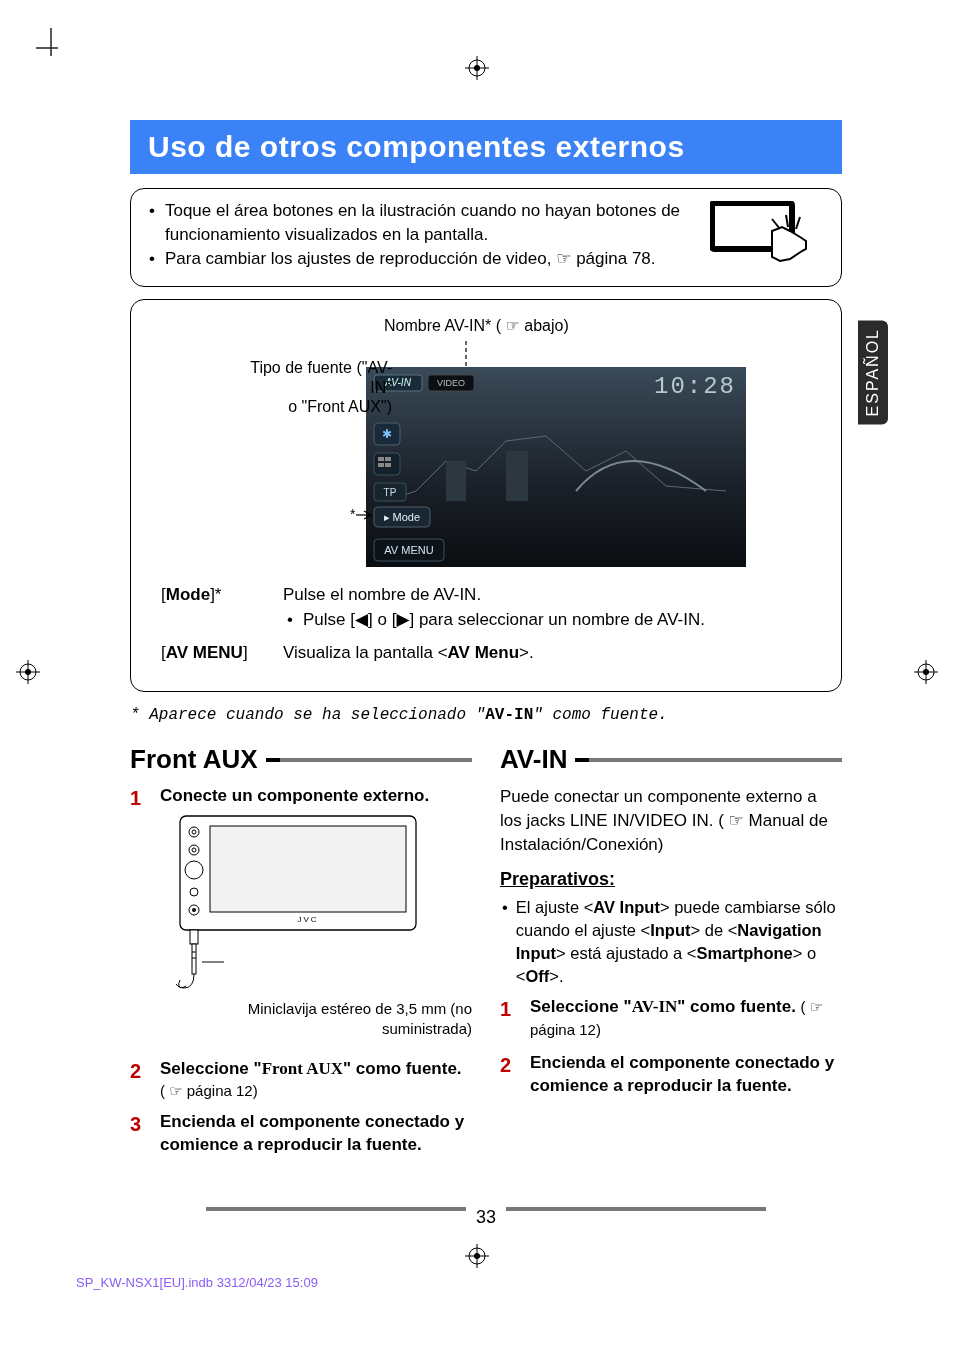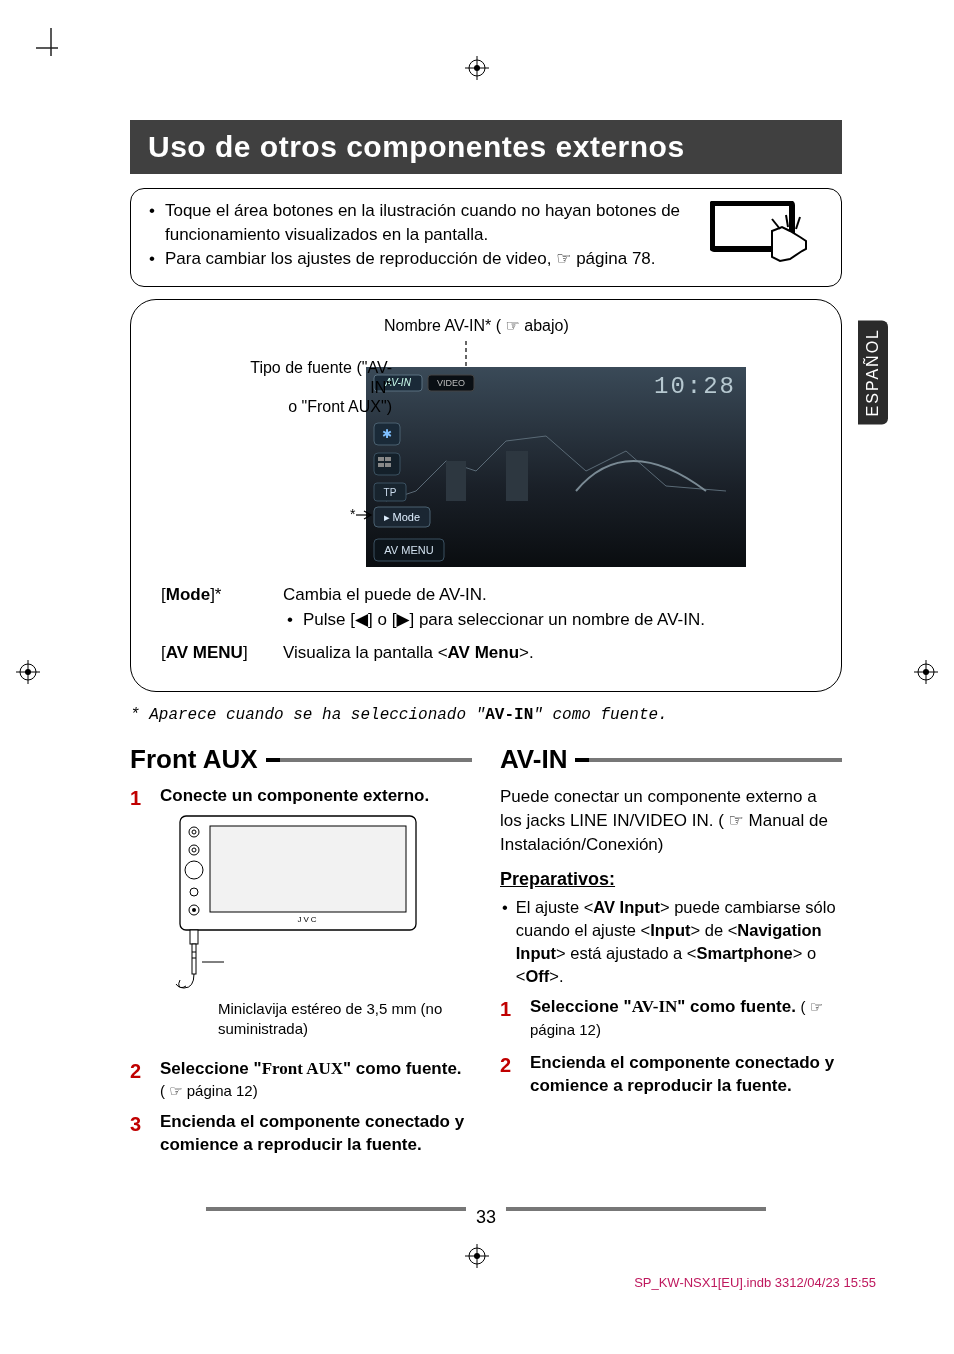--- a/index.html
+++ b/index.html
@@ -15,21 +15,21 @@
   .reg-mark { position:absolute; width:24px; height:24px; }
   .reg-mark svg { display:block; }
   .reg-top { left: 50%; top: 56px; transform: translateX(-50%); }
   .reg-left { left: 16px; top: 660px; }
   .reg-right { right: 16px; top: 660px; }
   .reg-bot { left: 50%; bottom: 86px; transform: translateX(-50%); }
 
   .content { position: absolute; left: 130px; right: 112px; top: 120px; bottom: 100px; }
 
   .heading-bar {
-    background: #404040;
+    background: #3b82f6;
     color: #fff;
     font-weight: 700;
     font-size: 30px;
     padding: 10px 18px;
     letter-spacing: 0.5px;
     font-family: "Myriad Pro Condensed", "Arial Narrow", Arial, sans-serif;
   }
 
   .notice-box {
     border: 1.5px solid #000;
@@ -51,21 +51,21 @@
   .notice-right {
     width: 120px;
     margin-left: 10px;
     display:flex;
     align-items:center;
     justify-content:center;
   }
 
   .screen-box {
     border: 1.5px solid #000;
-    border-radius: 26px;
+    border-radius: 14px;
     margin-top: 12px;
     padding: 16px 16px 18px 16px;
     font-family: "Myriad Pro Condensed", "Arial Narrow", Arial, sans-serif;
   }
 
   .screen-img-wrap { position: relative; margin: 0 auto; width: 560px; }
   .avin-name { text-align:left; font-size:16px; margin-bottom:6px; margin-left:178px; }
   .source-type { position:absolute; left:28px; top:42px; font-size:16px; text-align:right; width:158px; line-height:1.2; }
   .screen-svg { display:block; margin-left: 0; }
 
@@ -91,21 +91,21 @@
   .dash-line { flex:1; height:4px; background:linear-gradient(to right,#000 0,#000 14px,#777 14px,#777 100%); }
 
   .steps { list-style:none; font-size:17px; }
   .steps li { display:flex; margin-bottom:10px; line-height:1.35; }
   .step-num { color:#c00000; font-weight:700; font-size:20px; width:30px; flex-shrink:0; }
   .step-body { flex:1; }
   .step-body .sb-title { font-weight:700; }
   .step-body .sb-sub { font-size:15px; }
 
   .device-fig { margin: 4px 0 10px 0; }
-  .dev-caption { font-size:15px; margin-left:58px; line-height:1.3; }
+  .dev-caption { font-size:15px; margin-left:58px; line-height:1.3;text-align:right; }
 
   .avin-text { font-size:17px; line-height:1.4; margin-bottom:12px; }
   .prep-head { font-weight:700; text-decoration:underline; font-size:18px; margin-bottom:6px; }
   .bullet-list { list-style:none; font-size:16.5px; line-height:1.4; margin-bottom:8px; }
   .bullet-list li { display:flex; }
   .bullet-list li::before { content:"\2022"; margin:0 8px 0 2px; }
 
   .lang-tab {
     position:absolute;
     right:-46px;
@@ -129,26 +129,26 @@
     display:flex;
     align-items:flex-start;
     gap:10px;
     font-family: "Myriad Pro Condensed", "Arial Narrow", Arial, sans-serif;
   }
   .pn-bar { height:4px; width:260px; background:#777; }
   .pn-num { font-size:18px; }
 
   .footer {
     position:absolute;
-    left:92px; right:78px; bottom:64px;
+    left:76px; right:78px; bottom:64px;
     display:flex;
-    justify-content:flex-end;
+    justify-content:flex-start;
     font-size:13px;
     font-family: Arial, sans-serif;
-    color:#be185d;
+    color:#8b5cf6;
   }
 
   .ptr { font-family: Arial, sans-serif; }
 </style>
 </head>
 <body>
 
 <div class="page">
 
   <div class="reg-mark reg-top">
@@ -274,21 +274,21 @@
           <rect x="168" y="198" width="70" height="22" rx="4" fill="#0c141a" stroke="#3a5060"></rect>
           <text x="203" y="213" fill="#d0e0ee" font-size="11" text-anchor="middle" font-family="Arial"><tspan>AV MENU</tspan></text>
         </svg>
       </div>
 
       <table class="desc-table">
         <tbody>
             <tr>
           <td><span>[</span><span class="bold">Mode</span><span>]*</span></td>
           <td>
-            <div>Cambia el puede de AV-IN.</div>
+            <div>Pulse el nombre de AV-IN.</div>
             <div class="sub-bullet">
                   <span><span>Pulse [</span>◀<span>] o [</span>▶<span>] para seleccionar un nombre de AV-IN.</span></span>
                 </div>
           </td>
         </tr>
         <tr>
           <td><span>[</span><span class="bold">AV MENU</span><span>]</span></td>
           <td><span>Visualiza la pantalla &lt;</span><span class="bold">AV Menu</span><span>&gt;.</span></td>
         </tr>
       </tbody>
@@ -389,15 +389,15 @@
 
     <div class="page-num-wrap">
       <div class="pn-bar"></div>
       <div class="pn-num">33</div>
       <div class="pn-bar"></div>
     </div>
   </div>
 
   <div class="footer">
     <span>SP_KW-NSX1[EU].indb   33</span>
-    <span>12/04/23   15:55</span>
+    <span>12/04/23   15:09</span>
   </div>
 </div>
 
 </body></html>

